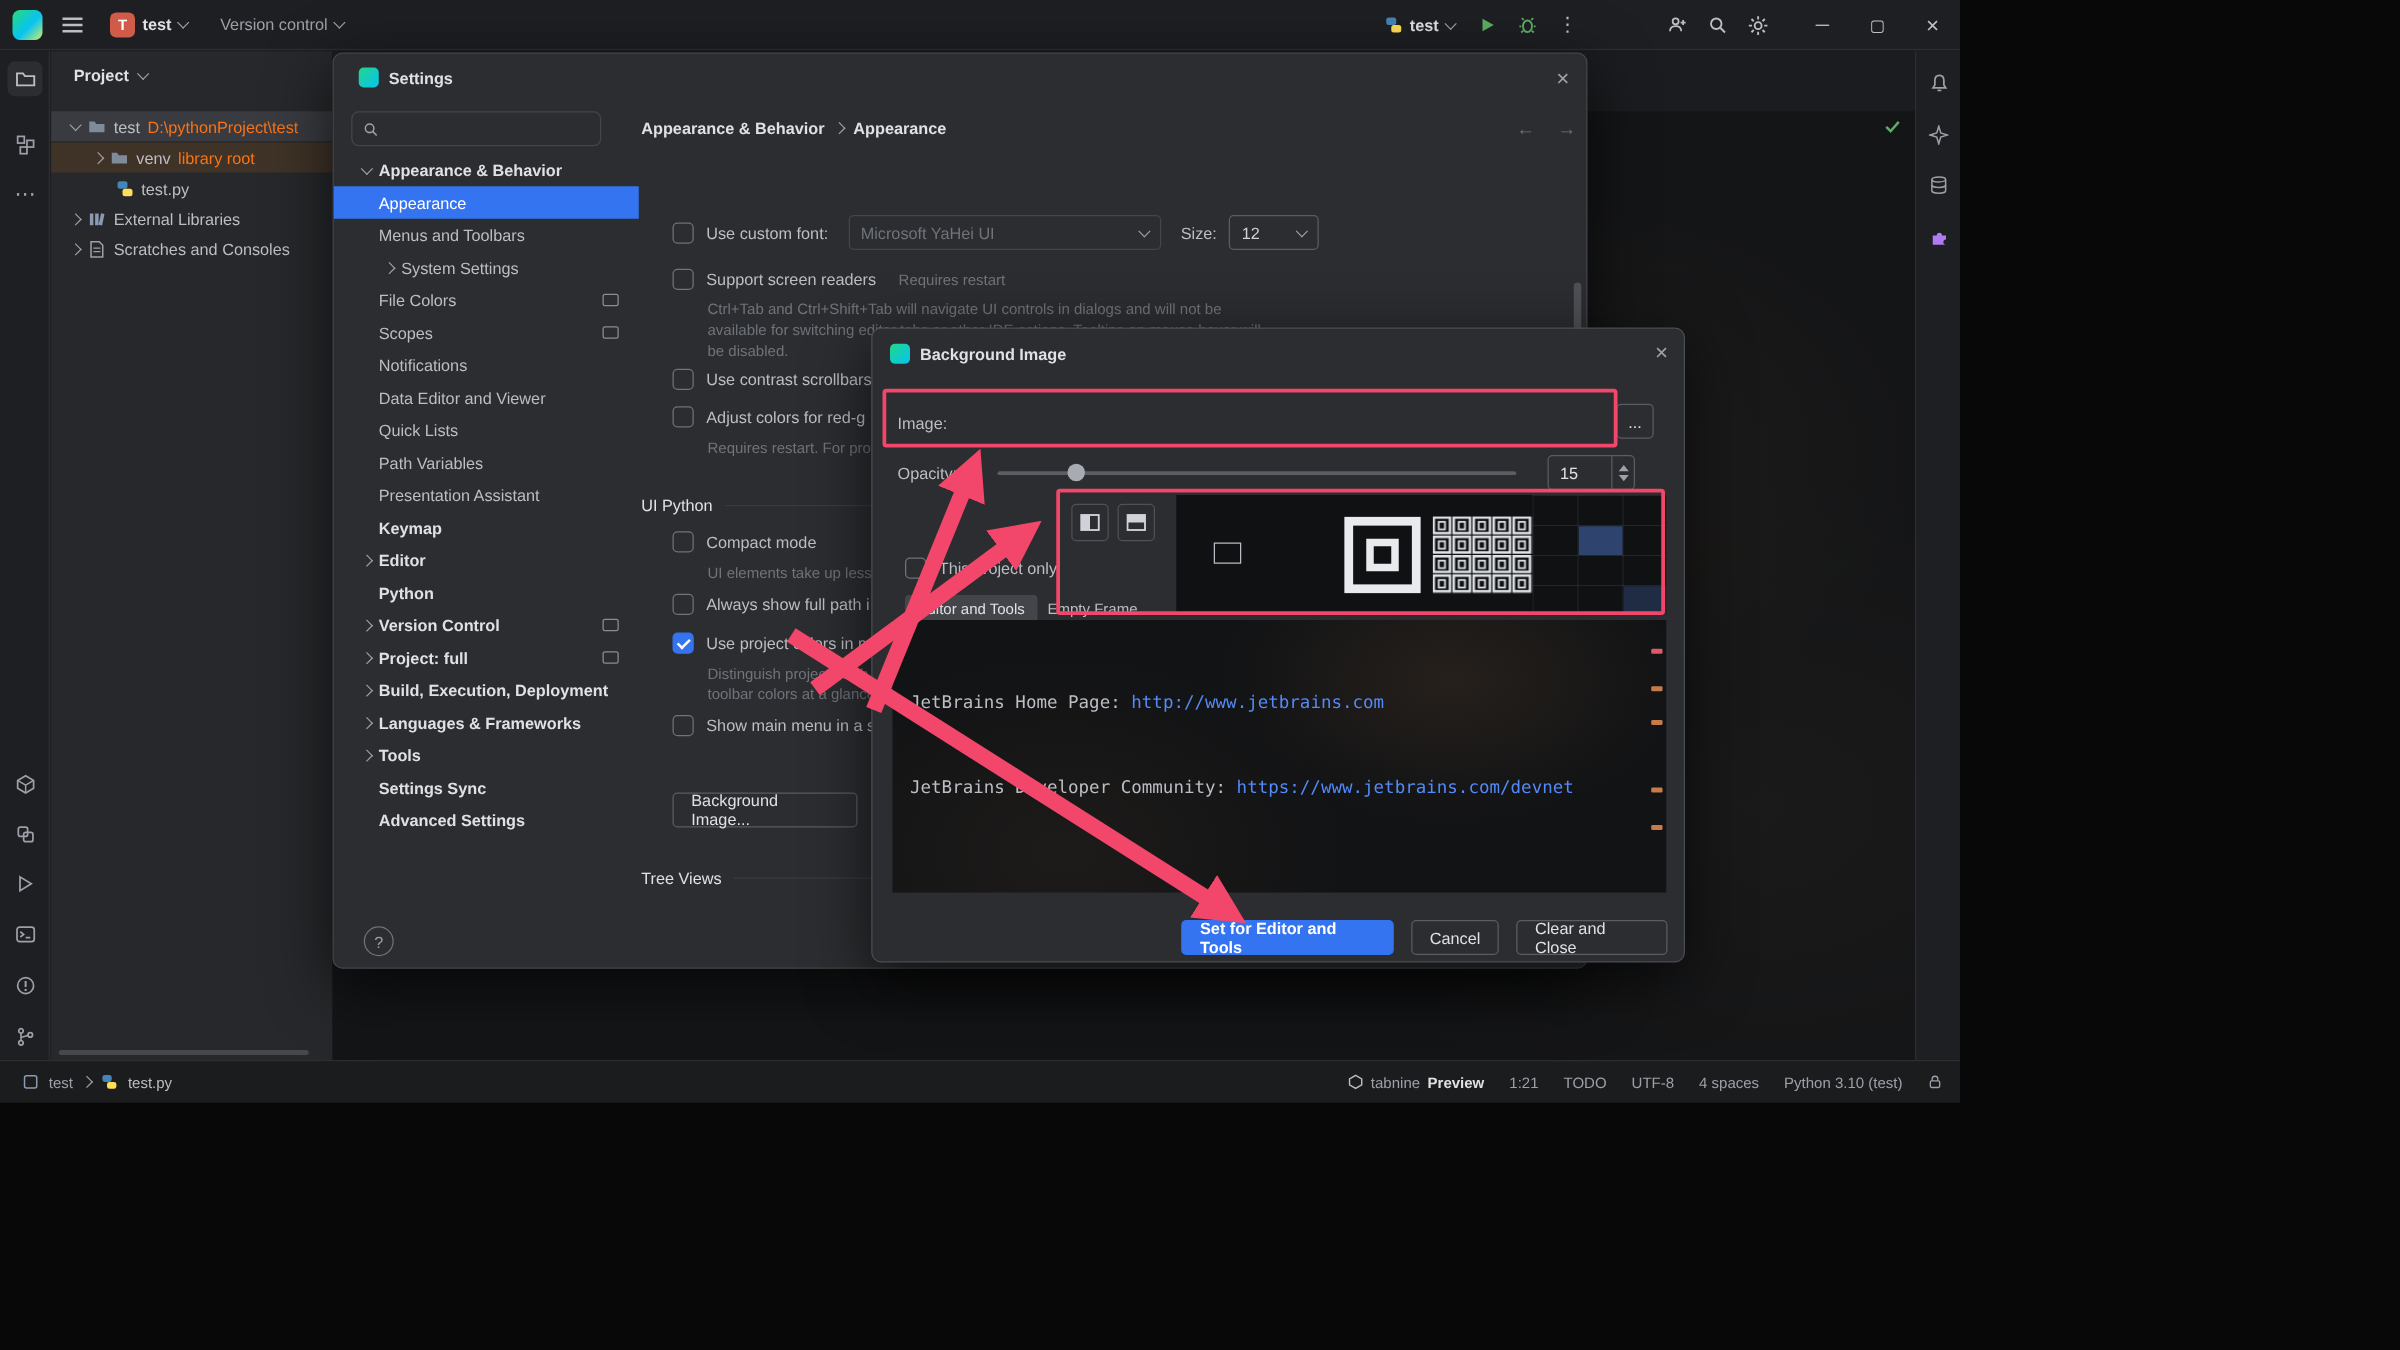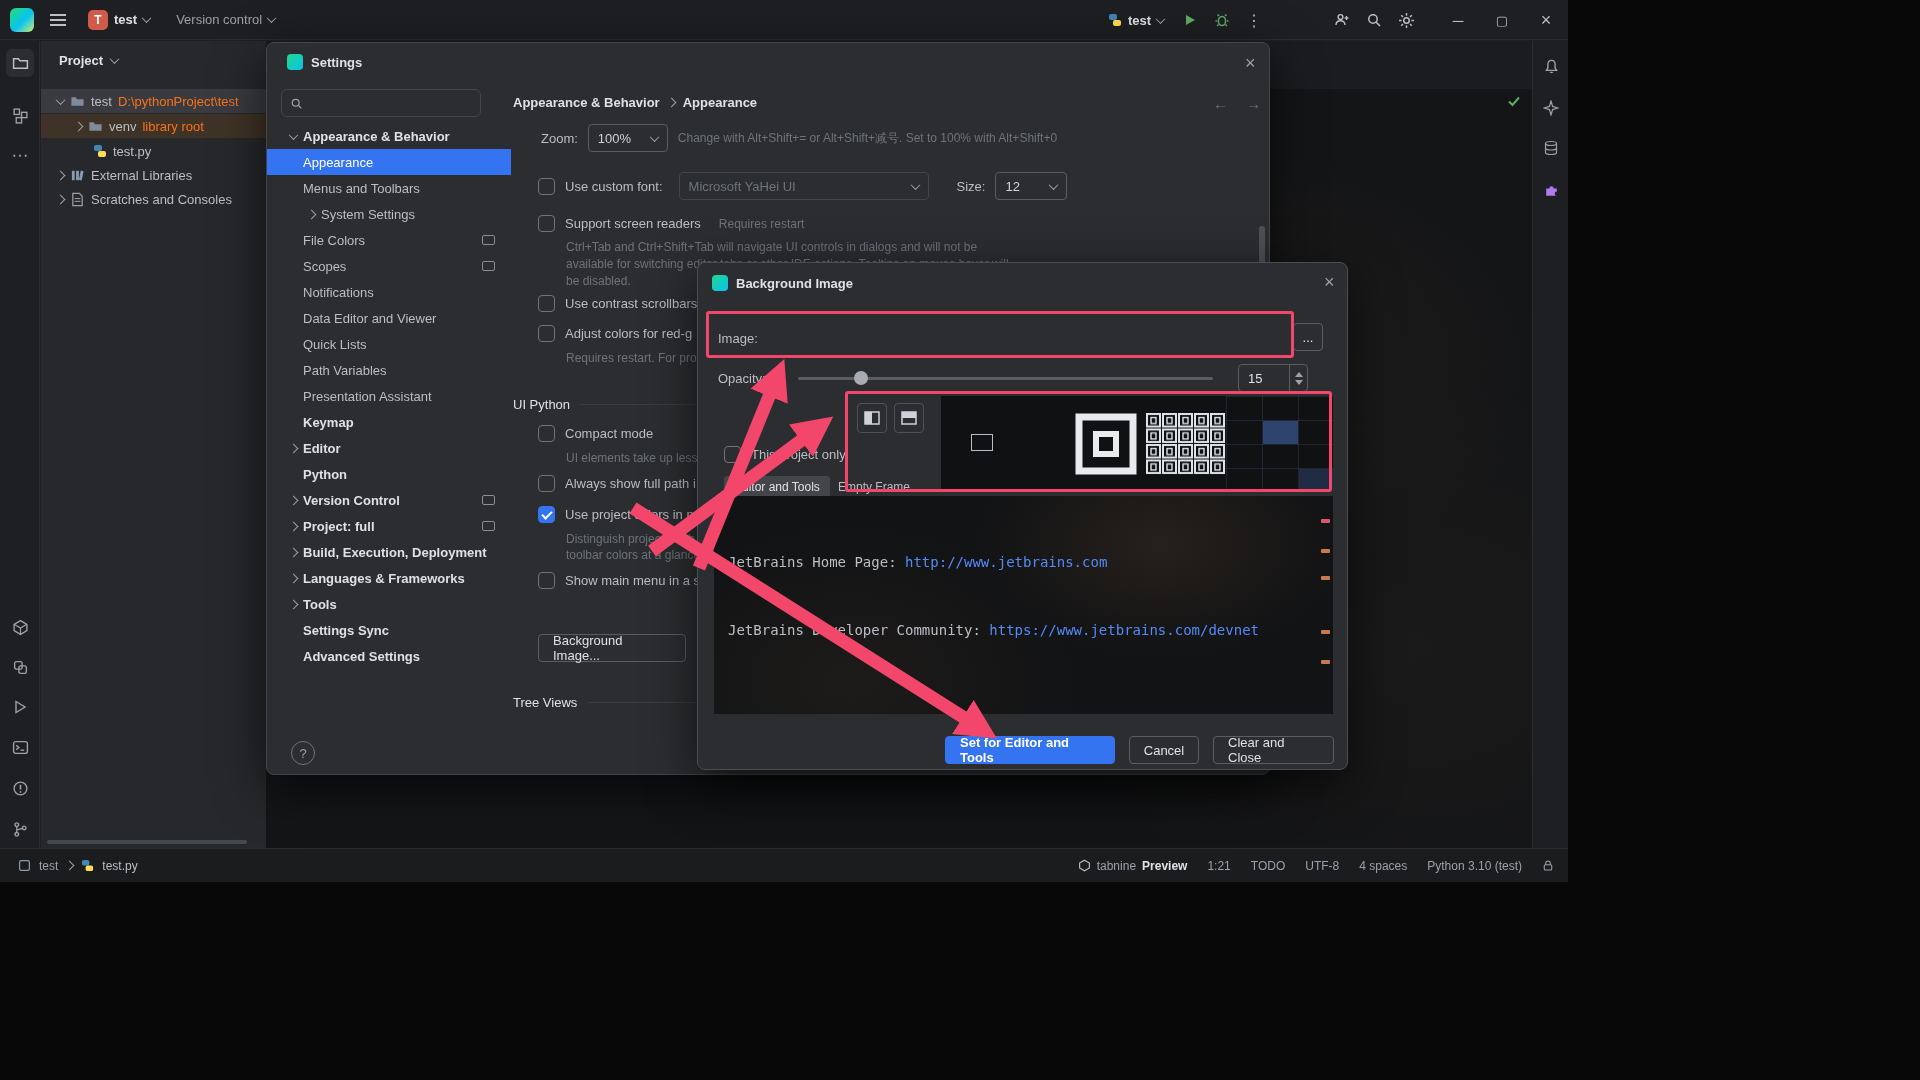--- a/index.html
+++ b/index.html
@@ -486,37 +486,29 @@
   <div class="row" style="left:246px;top:52px;gap:8px">
     <span style="color:#dfe1e5;font-weight:700">Appearance &amp; Behavior</span>
     <span class="chev r"></span>
     <span style="color:#dfe1e5;font-weight:700">Appearance</span>
   </div>
   <div class="row" style="left:946px;top:52px;gap:18px;color:#6f737a;font-size:15px">
     <span>←</span>
     <span>→</span>
   </div>
 
-  <div class="row" style="left:274px;top:81px;height:28px">
-    <span class="lbl13">Zoom:</span>
-    <div class="combo" style="width:80px">
-      <span>100%</span>
-      <span class="chev"></span>
-    </div>
-    <span class="hint12">Change with Alt+Shift+= or Alt+Shift+减号. Set to 100% with Alt+Shift+0</span>
-  </div>
 
   <div class="row" style="left:271px;top:129px;height:28px">
     <span class="cb"></span>
     <span class="lbl13">Use custom font:</span>
     <div class="combo disabled" style="width:250px;margin-left:6px">
       <span>Microsoft YaHei UI</span>
       <span class="chev"></span>
     </div>
-    <span class="lbl13" style="margin-left:18px">Size:</span>
+    <span class="lbl13" style="margin-left:6px">Size:</span>
     <div class="combo" style="width:72px">
       <span>12</span>
       <span class="chev"></span>
     </div>
   </div>
 
   <div class="row" style="left:271px;top:172px">
     <span class="cb"></span>
     <span class="lbl13">Support screen readers</span>
     <span class="hint12" style="margin-left:8px">Requires restart</span>

